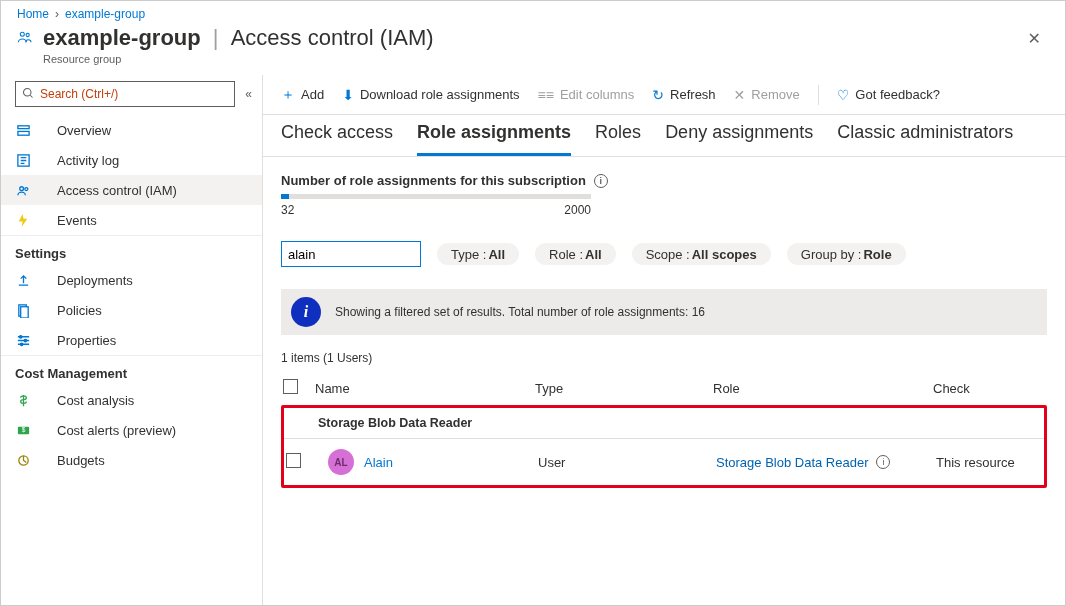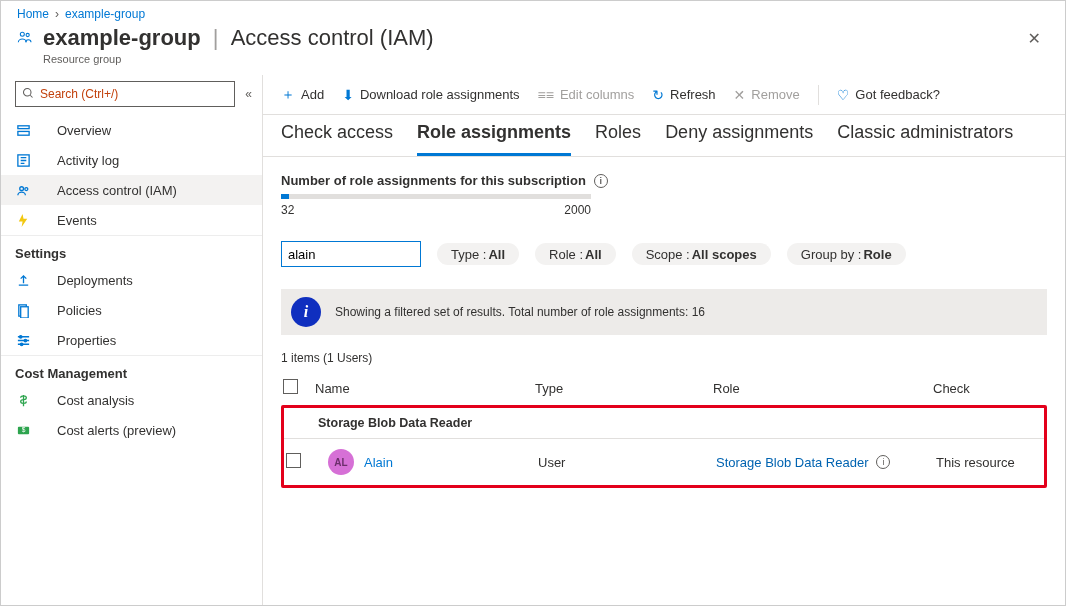--- a/index.html
+++ b/index.html
@@ -185,20 +185,29 @@
     </div>
     <div class="nav-item">
       <span class="ic">
           <svg width="15" height="15" viewBox="0 0 16 16" fill="#2da44e">
             <rect x="2" y="4" width="12" height="8" rx="1"></rect>
             <text x="8" y="10" font-size="7" fill="#fff" text-anchor="middle">$</text>
           </svg>
         </span>
       <span>Cost alerts (preview)</span>
     </div>
+    <div class="nav-item">
+      <span class="ic">
+          <svg width="15" height="15" viewBox="0 0 16 16" fill="none" stroke="#9b870c" stroke-width="1.4">
+            <circle cx="8" cy="8" r="5"></circle>
+            <path d="M8 3v5l3 2"></path>
+          </svg>
+        </span>
+      <span>Budgets</span>
+    </div>
   </div>
 
   <div class="main">
     <div class="toolbar">
       <div class="tool">
           <span class="ticon">＋</span>
           <span>Add</span>
         </div>
       <div class="tool">
           <span class="ticon">⬇</span>

